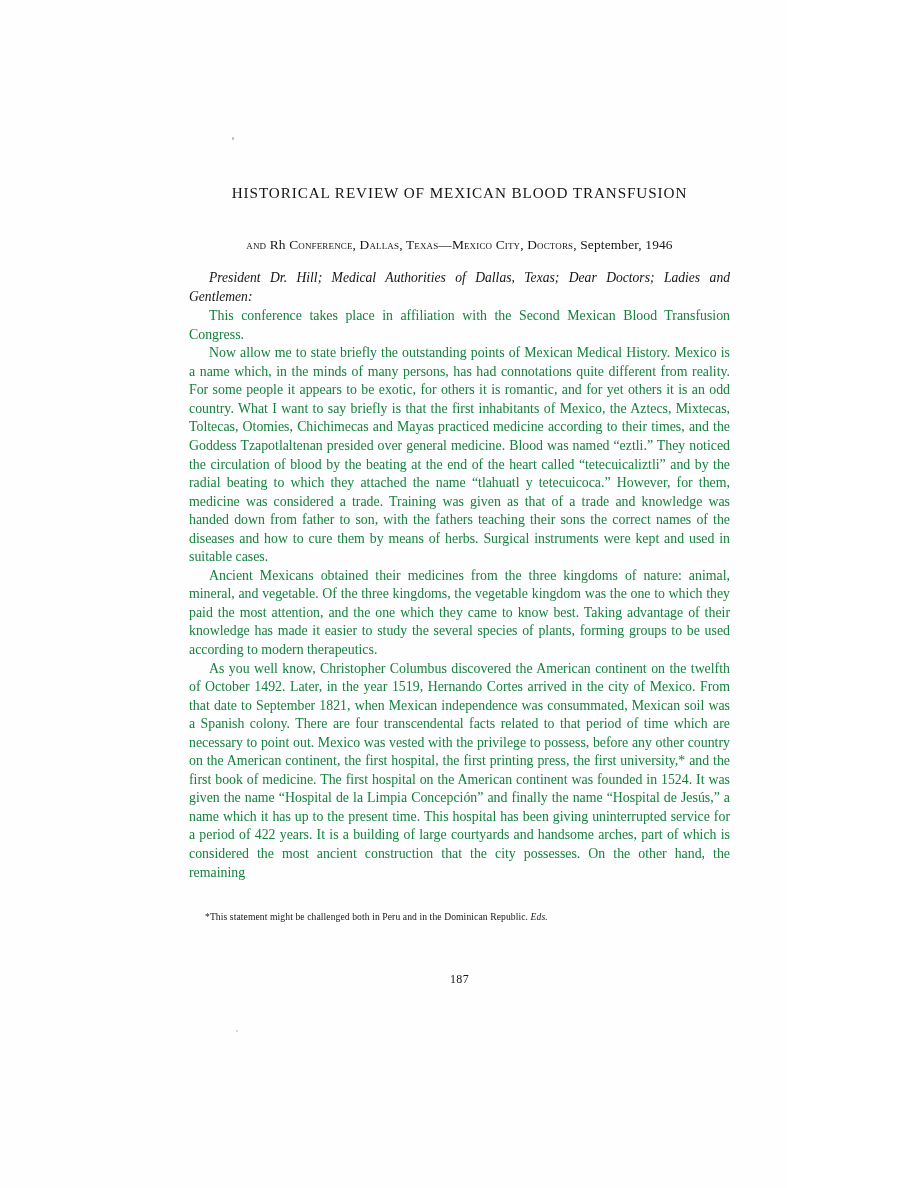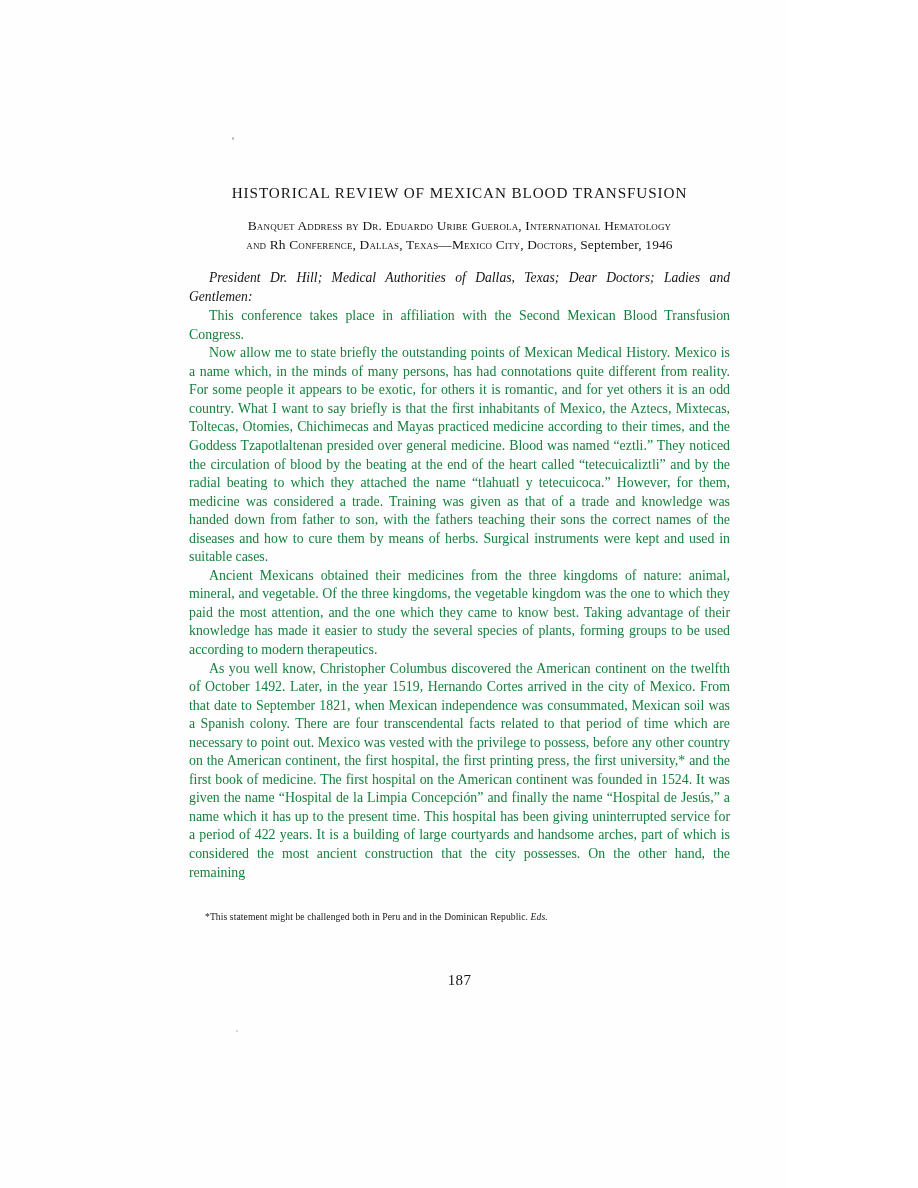--- a/index.html
+++ b/index.html
@@ -94,21 +94,21 @@
   .footnote .eds {
     font-style: italic;
   }
 
   .folio {
     position: absolute;
     left: 189px;
     top: 972px;
     width: 541px;
     text-align: center;
-    font-size: 15px;
+    font-size: 12px;
     color: #161616;
     letter-spacing: 0.4px;
   }
 
   
   .speck {
     position: absolute;
     background: #9a9a92;
     border-radius: 50%;
     opacity: 0.75;
@@ -122,21 +122,21 @@
 <div class="page">
 
   <div class="speck speck-a"></div>
   <div class="speck speck-b"></div>
 
   <div class="content">
 
     <h1 class="article-title">HISTORICAL REVIEW OF MEXICAN BLOOD TRANSFUSION</h1>
 
     <div class="byline">
-      <span>Banquet Address by Dr. Eduardo Uribe Guerola, International Hematology</span><br>
+      <br>
       <span>and</span>
       <span class="nocaps">Rh</span>
       <span>Conference, Dallas, Texas—Mexico City, Doctors,</span>
       <span class="nocaps">September, 1946</span>
     </div>
 
     <p class="salutation">President Dr. Hill; Medical Authorities of Dallas, Texas; Dear Doctors; Ladies and Gentlemen:</p>
 
     <p class="para">This conference takes place in affiliation with the Second Mexican Blood Transfusion Congress.</p>
 

